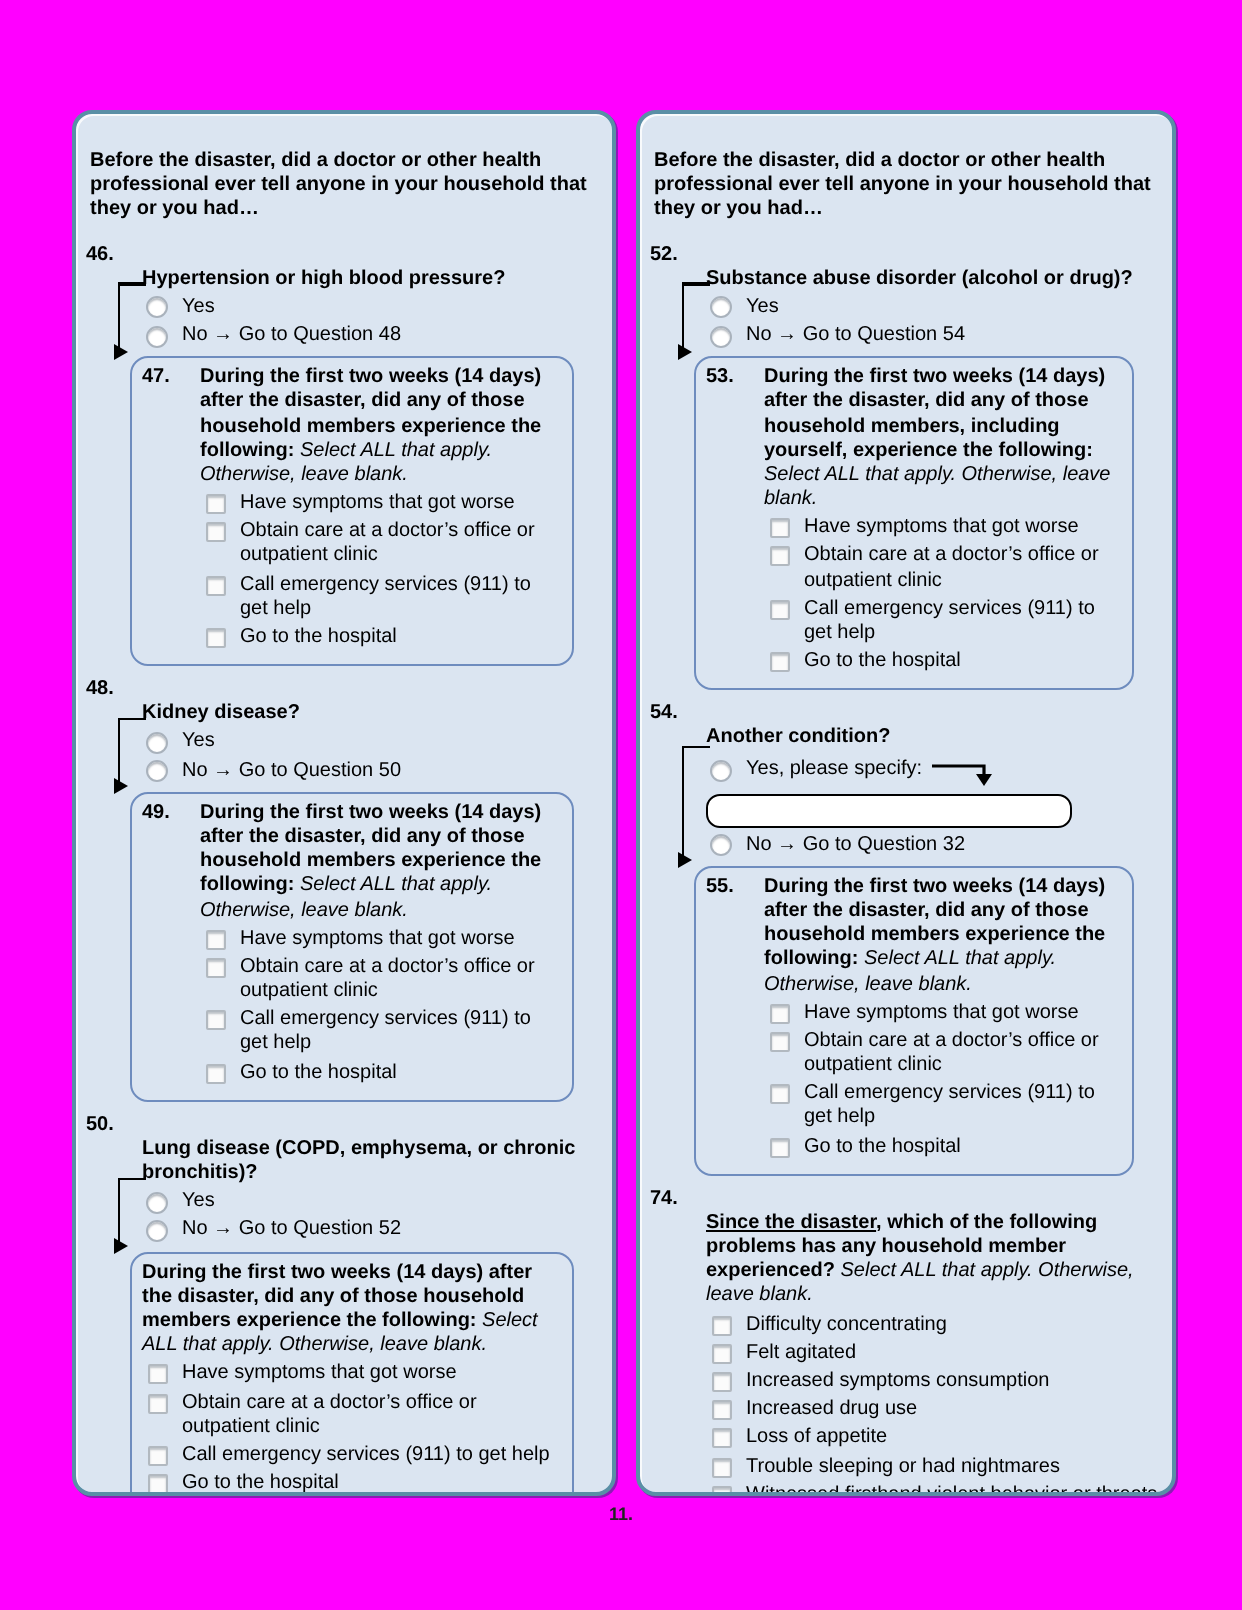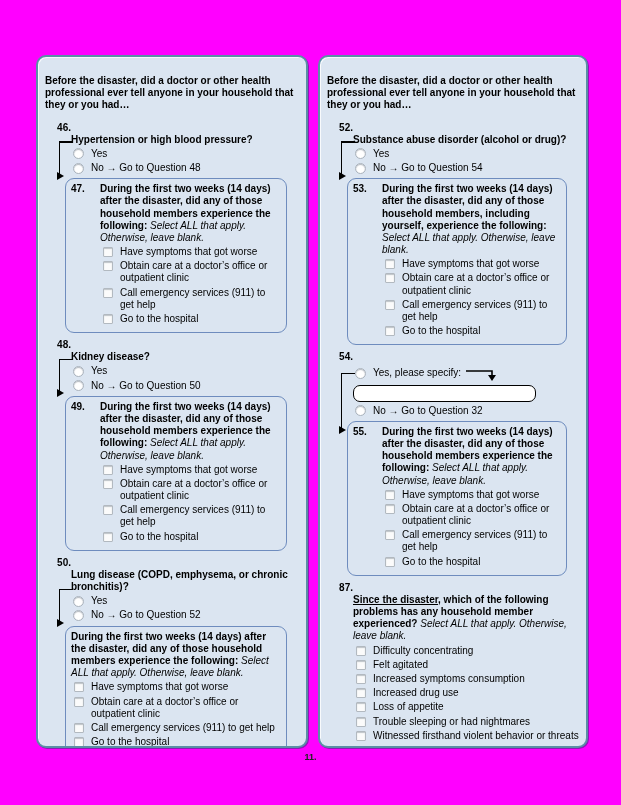--- a/index.html
+++ b/index.html
@@ -20,21 +20,21 @@
     border:2px solid var(--box-border);
     border-radius:10px;
     box-shadow:inset 1px 1px 0 rgba(255,255,255,.8), 1px 1px 0 rgba(0,60,90,.45);
     padding:6px 5px 4px 5px; overflow:hidden;
   }
   .panel.left{left:36px; width:272px;}
   .panel.right{left:318px; width:270px;}
   .header{font-weight:bold; margin:12px 2px 10px 2px;}
   .qblock{position:relative; margin-bottom:5px;}
   .qrow{display:flex;}
-  .qnum{width:28px; flex:none; font-weight:bold;text-align:right;}
+  .qnum{width:28px; flex:none; font-weight:bold;}
   .qlabel{font-weight:bold; flex:1;margin-top:12px;}
   .opts{margin-top:2px;}
   .opt{display:flex; align-items:center; margin:2px 0 2px 30px;}
   .radio{
     width:11px; height:11px; flex:none; border-radius:50%;
     background:#fff; border:1px solid #a9b2bc;
     box-shadow:inset 0 1px 1px rgba(120,130,140,.55);
     margin-right:7px;
   }
   .optlabel{padding-top:0px;}
@@ -271,20 +271,21 @@
     </div>
   <div class="arrow-line" style="left: 16px; top: 19.5813px; width: 14px; height: 1.4px;"></div>
       <div class="arrow-line" style="left: 16px; top: 19.5813px; width: 1.4px; height: 35.6812px;"></div>
       <div class="arrow-line" style="left: 16px; top: 53.8625px; width: 0px; height: 1.4px;"></div>
       <div class="arrow-tip" style="left: 14px; top: 50.0625px;"></div>
     </div>
 
   <div class="qblock">
     <div class="qrow">
       <div class="qnum">54.</div>
+      <div class="qlabel">Another condition?</div>
     </div>
     <div class="opts">
       <div class="opt">
         <span class="radio js-yes"></span>
         <span class="optlabel">Yes, please specify:</span>
         <svg class="specify-arrow" width="36" height="16" viewBox="0 0 36 16">
           <path d="M1 5 H27 V9" stroke="#000" stroke-width="1.6" fill="none"></path>
           <polygon points="23,9 31,9 27,15" fill="#000"></polygon>
         </svg>
       </div>
@@ -324,21 +325,21 @@
       </div>
     </div>
   <div class="arrow-line" style="left: 16px; top: 21.4875px; width: 14px; height: 1.4px;"></div>
       <div class="arrow-line" style="left: 16px; top: 21.4875px; width: 1.4px; height: 58.5875px;"></div>
       <div class="arrow-line" style="left: 16px; top: 78.675px; width: 0px; height: 1.4px;"></div>
       <div class="arrow-tip" style="left: 14px; top: 74.875px;"></div>
     </div>
 
   <div class="qblock">
     <div class="qrow">
-      <div class="qnum">87.</div>
+      <div class="qnum">74.</div>
       <div class="qlabel">
         <span class="u">Since the disaster</span><span class="b">, which of the following problems has any household member experienced?</span>
         <span class="i" style="font-weight:normal">Select ALL that apply. Otherwise, leave blank.</span>
       </div>
     </div>
     <div class="chklist q56-list">
       <div class="chk">
           <span class="cb"></span>
           <span class="cblabel">Difficulty concentrating</span>
         </div>

